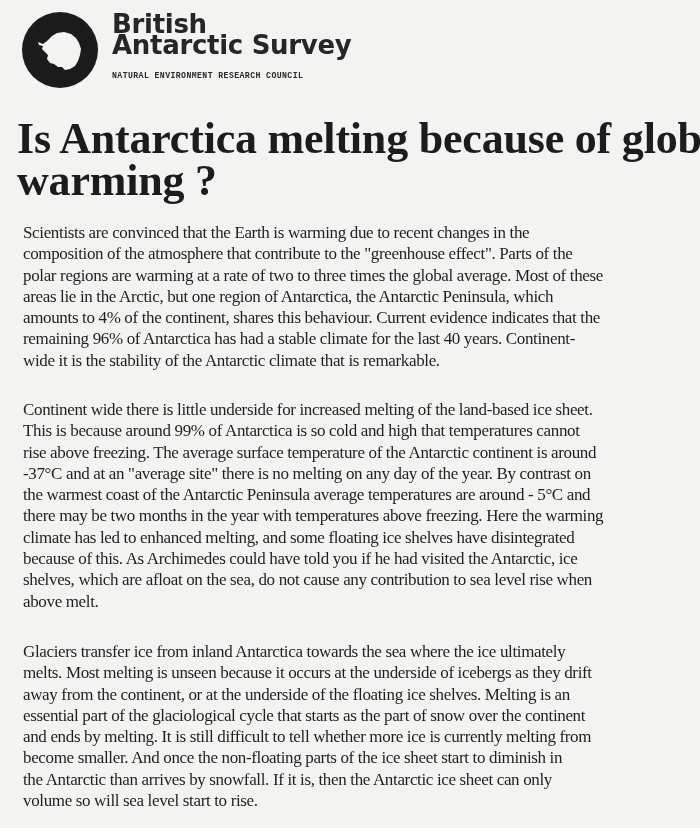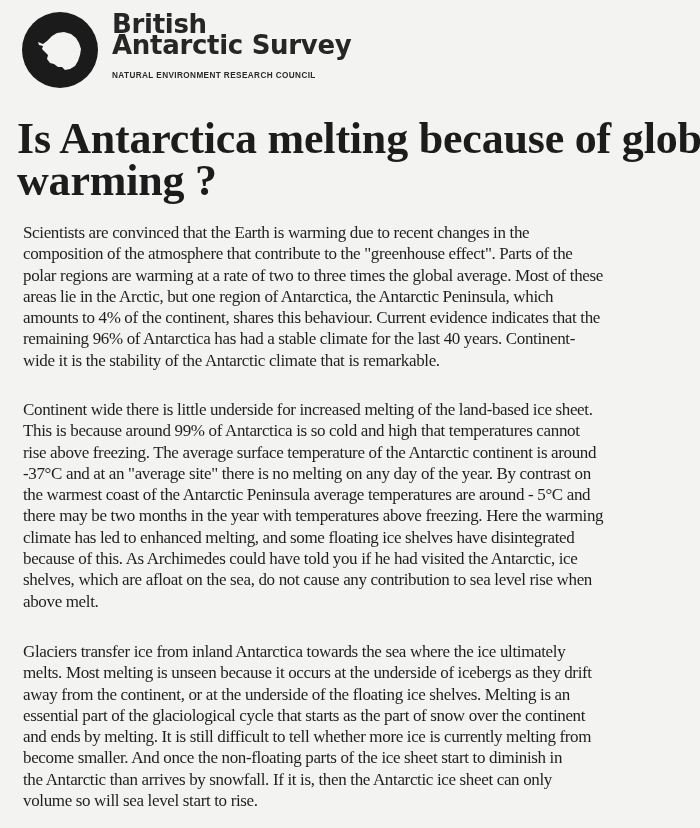--- a/index.html
+++ b/index.html
@@ -39,21 +39,21 @@
     .org-line {
       font-size: 26px;
       line-height: 21px;
       letter-spacing: -0.3px;
       white-space: nowrap;
     }
     .council {
       position: absolute;
       left: 112px;
       top: 71px;
-      font-family: Liberation Sans, sans-serif;
+      font-family: Liberation Mono, monospace;
       font-weight: bold;
       font-size: 8.2px;
       letter-spacing: 0.4px;
       color: #2a2a2a;
       white-space: nowrap;
     }
     .title {
       position: absolute;
       left: 17px;
       top: 118px;

